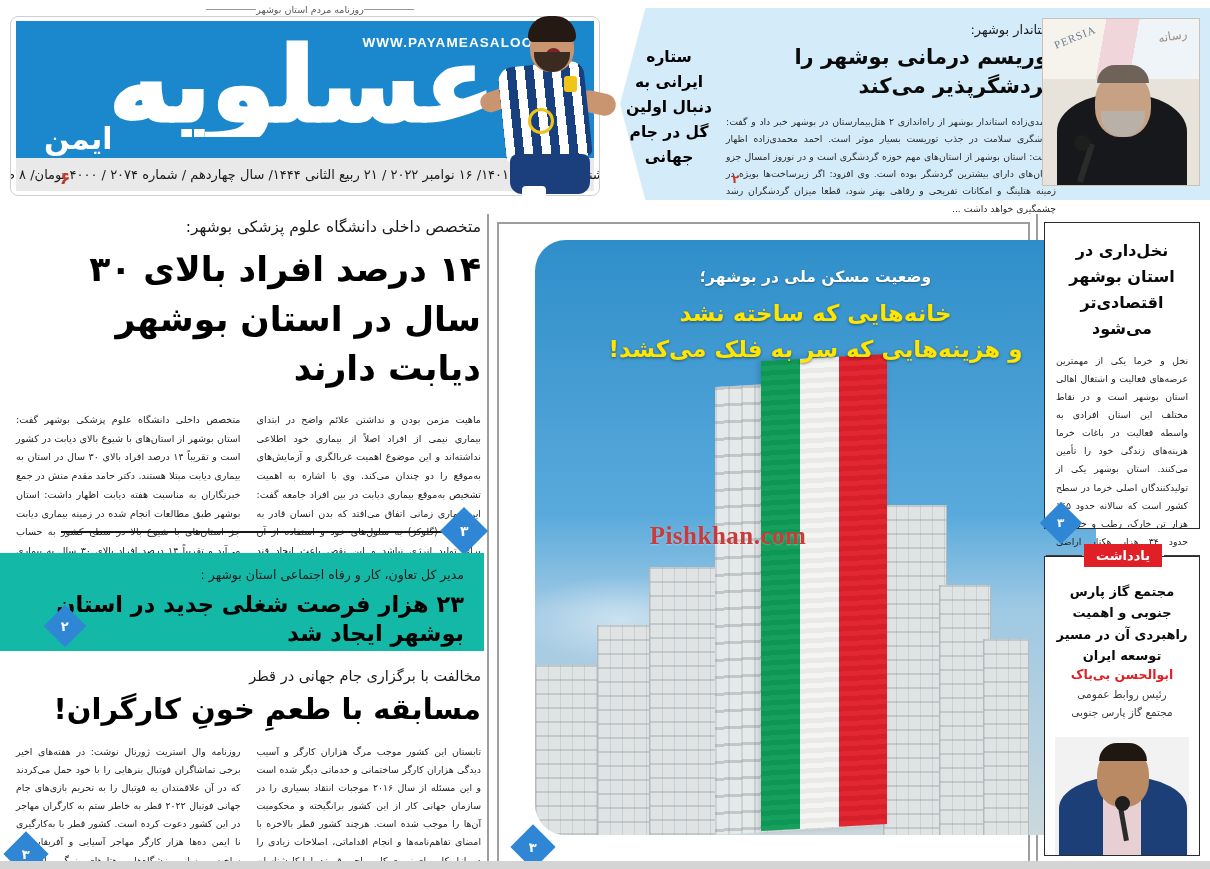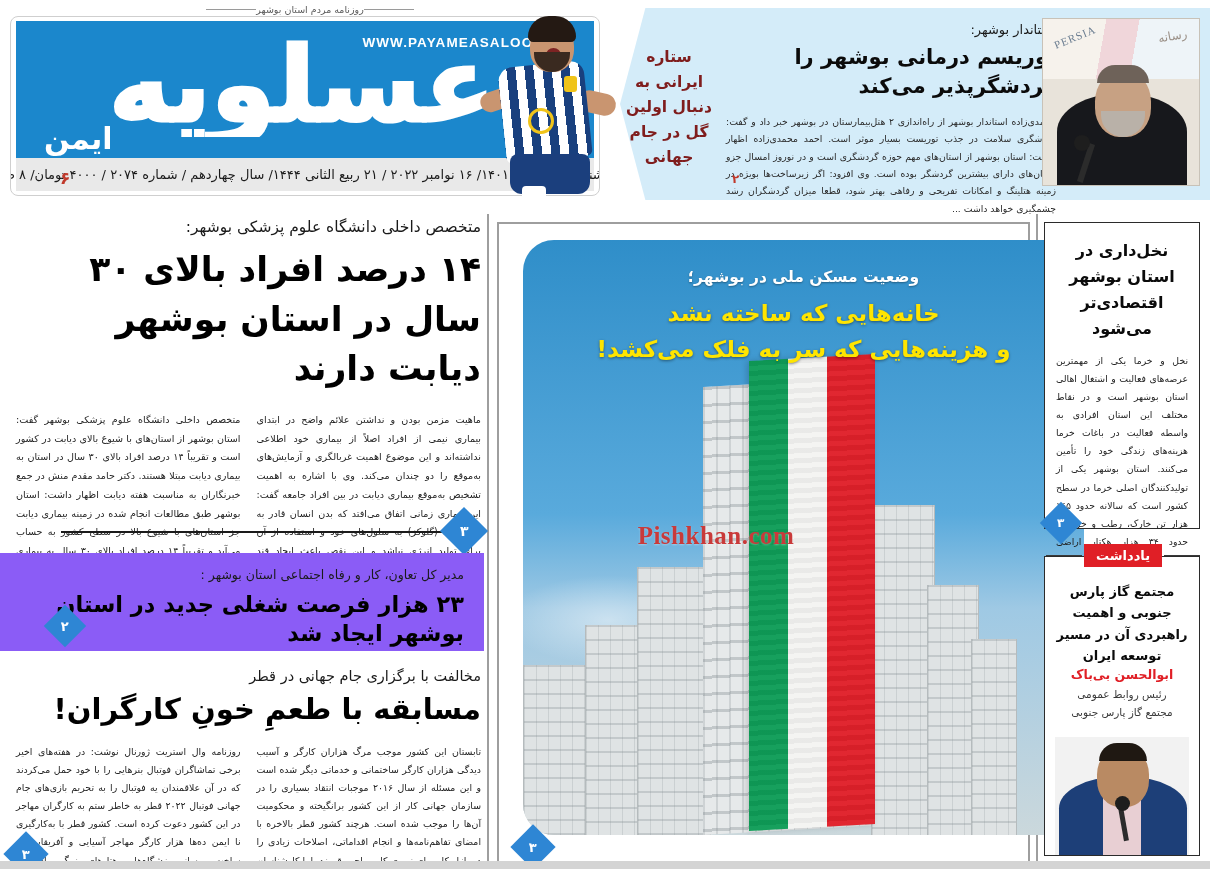--- a/index.html
+++ b/index.html
@@ -200,21 +200,21 @@
   }
   .sport-teaser {
     position: absolute;
     top: 45px; left: 625px;
     width: 88px;
     z-index: 5;
     text-align: center;
     font-size: 15.5px;
     font-weight: bold;
     line-height: 1.62;
-    color: #7f1d1d;
+    color: #000000;
   }
   .gov-block {
     position: absolute;
     top: 22px; left: 726px;
     width: 330px;
     z-index: 5;
     text-align: right;
   }
   .gov-kicker {
     font-size: 13px; color: #1a1a1a; margin-bottom: 6px;
@@ -327,21 +327,21 @@
   }
   .badge span {
     transform: rotate(-45deg);
     color: #ffffff; font-size: 14px; font-weight: bold;
   }
 
   
   .orange-box {
     position: absolute;
     top: 553px; left: 0px; width: 484px; height: 98px;
-    background: #8b5cf6;
+    background: #14b8a6;
     padding: 14px 20px 0 20px;
     text-align: right;
   }
   .orange-kicker { font-size: 12.5px; color: #1a1a1a; margin-bottom: 8px; }
   .orange-title {
     font-size: 22.5px; font-weight: bold; color: #000000; line-height: 1.3;
   }
   .orange-badge {
     position: absolute;
     bottom: 10px; right: 404px;
@@ -378,21 +378,21 @@
 
   
   .center-frame {
     position: absolute;
     top: 222px; left: 497px; width: 533px; height: 647px;
     border: 2px solid #9e9e9e;
     background: #ffffff;
   }
   .center-photo {
     position: absolute;
-    top: 16px; left: 24px; width: 561px; height: 595px;
+    top: 16px; left: 36px; width: 561px; height: 595px;
     overflow: hidden;
     background: linear-gradient(#2f8ec9 0%, #59aadc 46%, #9fc9e4 62%, #cbd8dc 100%);
     border-radius: 31px;
   }
   .sky-cloud {
     position: absolute; bottom: 170px; left: -20px;
     width: 210px; height: 90px;
     background: radial-gradient(ellipse at center, rgba(255,255,255,.45), rgba(255,255,255,0) 70%);
   }
   .center-kicker {

